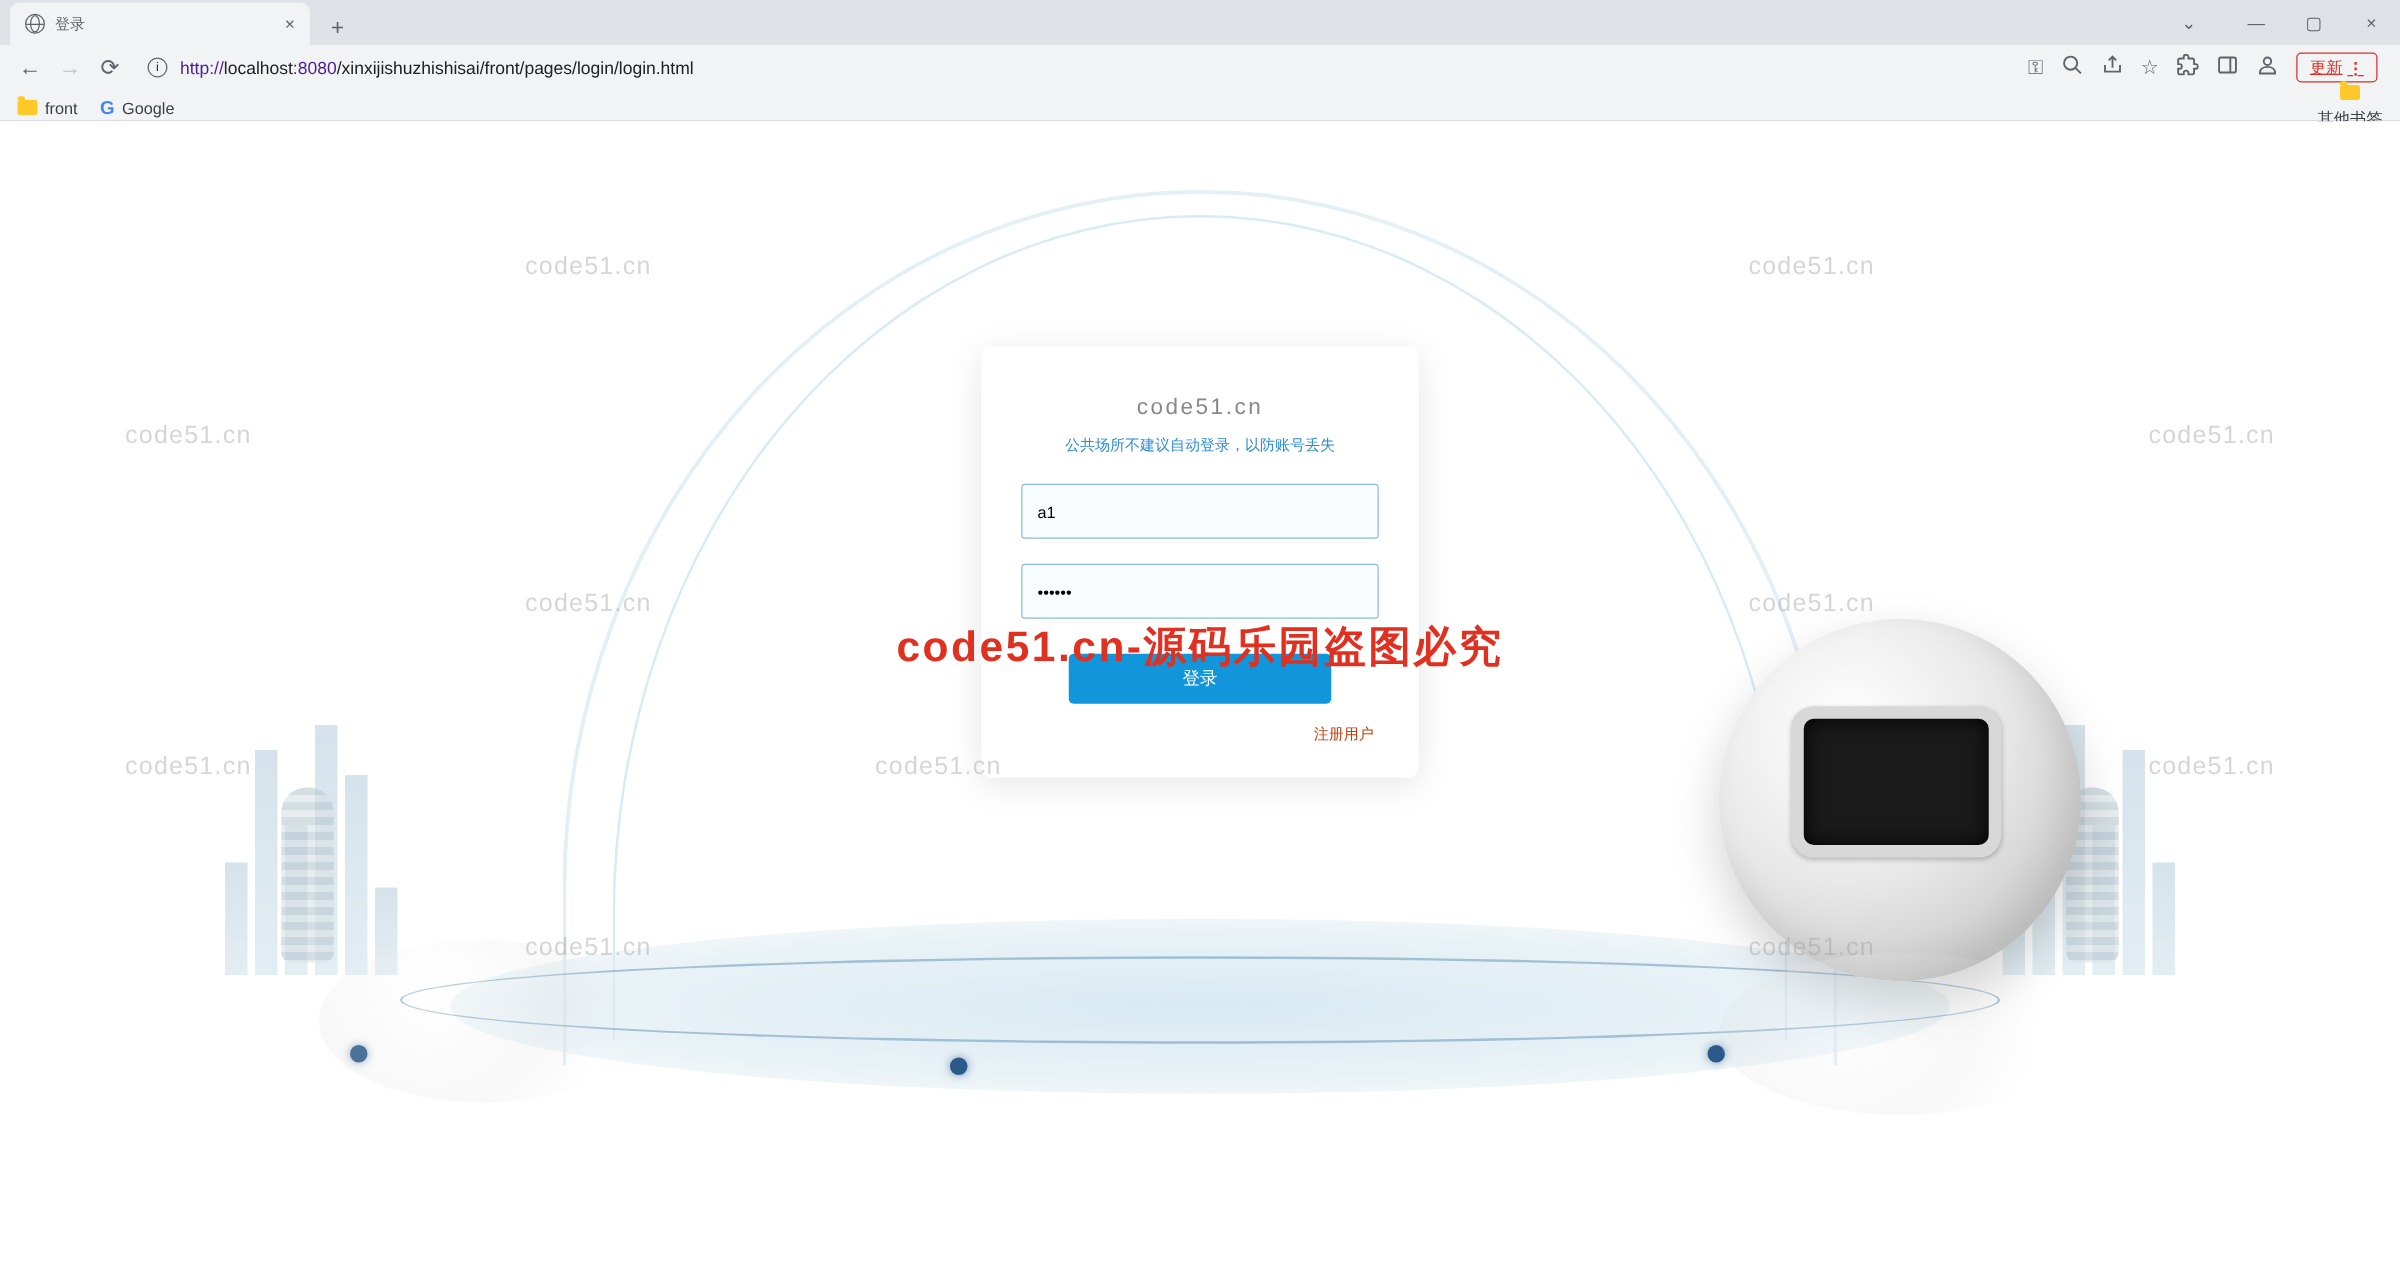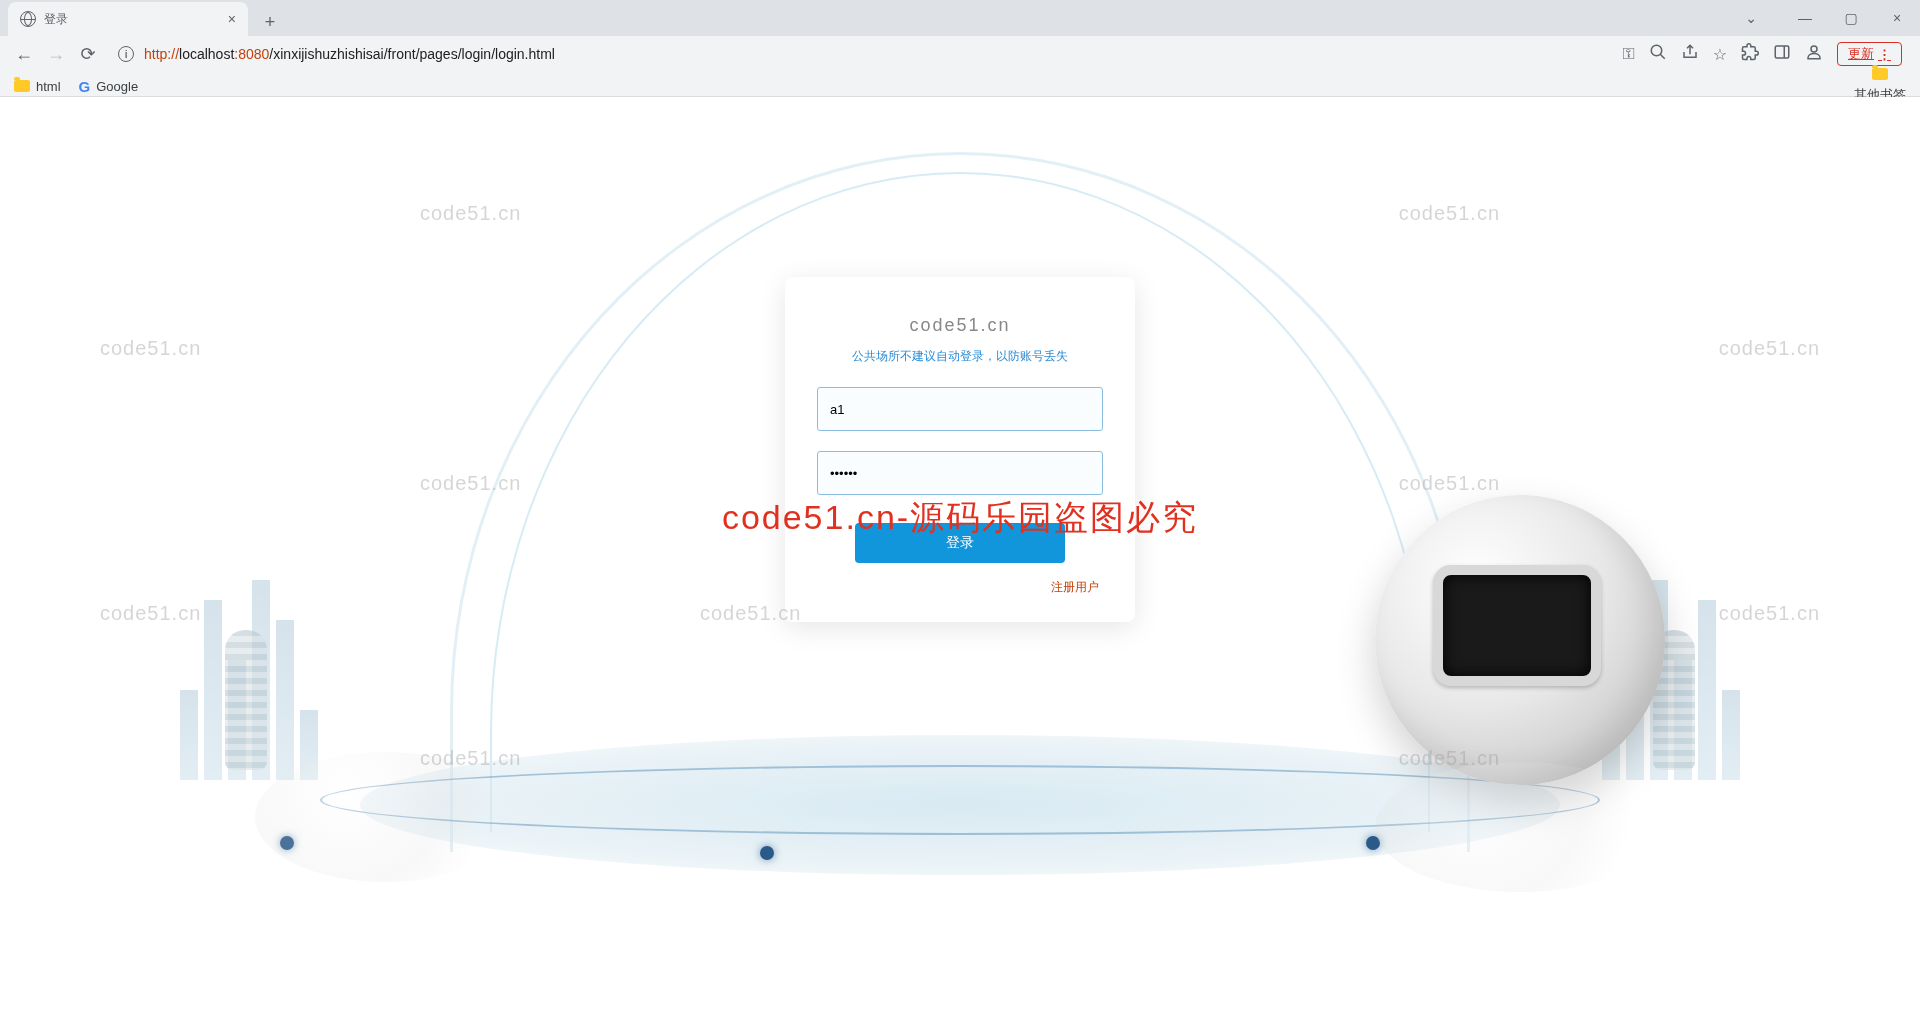--- a/index.html
+++ b/index.html
@@ -16,21 +16,21 @@
 .new-tab { width: 28px; height: 28px; display: flex; align-items: center; justify-content: center; font-size: 18px; color: #5f6368; margin-left: 8px; cursor: pointer; }
 .win-controls { position: absolute; right: 0; top: 0; display: flex; height: 36px; }
 .win-btn { width: 46px; display: flex; align-items: center; justify-content: center; color: #5f6368; font-size: 14px; cursor: pointer; }
 .win-chevron { margin-right: 8px; }
 
 .addr-bar { height: 36px; display: flex; align-items: center; padding: 0 10px; gap: 4px; }
 .nav-btn { width: 28px; height: 28px; display: flex; align-items: center; justify-content: center; color: #5f6368; font-size: 18px; cursor: pointer; border-radius: 50%; }
 .nav-btn.disabled { color: #bdc1c6; }
 .url-box { flex: 1; height: 28px; display: flex; align-items: center; padding: 0 12px; font-size: 14px; color: #202124; }
 .url-box .info { width: 16px; height: 16px; border: 1.5px solid #5f6368; border-radius: 50%; margin-right: 10px; display: flex; align-items: center; justify-content: center; font-size: 10px; }
-.url-host { color: #c2410c; }
+.url-host { color: #4c1d95; }
 .url-path { color: #202124; }
 .addr-icons { display: flex; gap: 14px; align-items: center; color: #5f6368; font-size: 16px; padding: 0 8px; }
 .update-btn { border: 1px solid #d93025; color: #d93025; border-radius: 4px; padding: 2px 10px; font-size: 13px; display: flex; align-items: center; gap: 4px; cursor: pointer; text-decoration: underline; }
 .update-btn .dots { color: #d93025; font-weight: bold; }
 
 .bookmarks { height: 28px; display: flex; align-items: center; padding: 0 14px; gap: 18px; font-size: 13px; color: #3c4043; }
 .bm-folder { display: flex; align-items: center; gap: 6px; cursor: pointer; }
 .folder-icon { width: 16px; height: 12px; background: #ffca28; border-radius: 2px; position: relative; }
 .folder-icon::before { content: ''; position: absolute; top: -3px; left: 0; width: 6px; height: 3px; background: #ffca28; border-radius: 2px 2px 0 0; }
 .g-icon { font-weight: bold; font-size: 15px; color: #4285f4; }
@@ -64,21 +64,21 @@
 
 .login-card { position: absolute; top: 180px; left: 50%; transform: translateX(-50%); width: 350px; background: #fff; border-radius: 8px; box-shadow: 0 6px 28px rgba(0,0,0,0.1); padding: 38px 32px 26px; }
 .login-heading { text-align: center; font-size: 18px; color: #888; letter-spacing: 2px; margin-bottom: 12px; min-height: 20px; }
 .login-hint { text-align: center; font-size: 12px; color: #2b8cd6; margin-bottom: 22px; }
 .login-input { width: 100%; height: 44px; border: 1px solid #8bbde0; border-radius: 3px; padding: 0 12px; font-size: 13px; margin-bottom: 20px; outline: none; background: #fafdff; }
 .login-btn { display: block; width: 210px; margin: 8px auto 0; height: 40px; background: #1296db; color: #fff; border: none; border-radius: 4px; font-size: 14px; cursor: pointer; }
 .register-link { text-align: right; margin-top: 16px; font-size: 12px; color: #c2410c; cursor: pointer; padding-right: 4px; }
 
 
 .wm { position: absolute; color: #999; font-size: 20px; opacity: 0.4; letter-spacing: 1px; pointer-events: none; font-family: Arial; }
-.wm-big { position: absolute; color: #e03020; font-size: 34px; top: 398px; left: 50%; transform: translateX(-50%); white-space: nowrap; letter-spacing: 2px; pointer-events: none; font-weight: 400; z-index: 50; }
+.wm-big { position: absolute; color: #e03020; font-size: 34px; top: 398px; left: 50%; transform: translateX(-50%); white-space: nowrap; letter-spacing: 2px; pointer-events: none; font-weight: 700; z-index: 50; }
 
 svg.ico { width: 18px; height: 18px; stroke: #5f6368; stroke-width: 2; fill: none; }
 </style>
 </head>
 <body>
 
 <div class="browser-top">
   <div class="tab-strip">
     <div class="tab">
       <span class="globe"></span>
@@ -129,21 +129,21 @@
       <span class="update-btn">
         <span>更新</span>
         <span class="dots">⋮</span>
       </span>
     </div>
   </div>
 
   <div class="bookmarks">
     <div class="bm-folder">
       <span class="folder-icon"></span>
-      <span>html</span>
+      <span>front</span>
     </div>
     <div class="bm-folder">
       <span class="g-icon">G</span>
       <span>Google</span>
     </div>
     <div class="bm-folder bm-right">
       <span class="folder-icon"></span>
       <span>其他书签</span>
     </div>
   </div>

